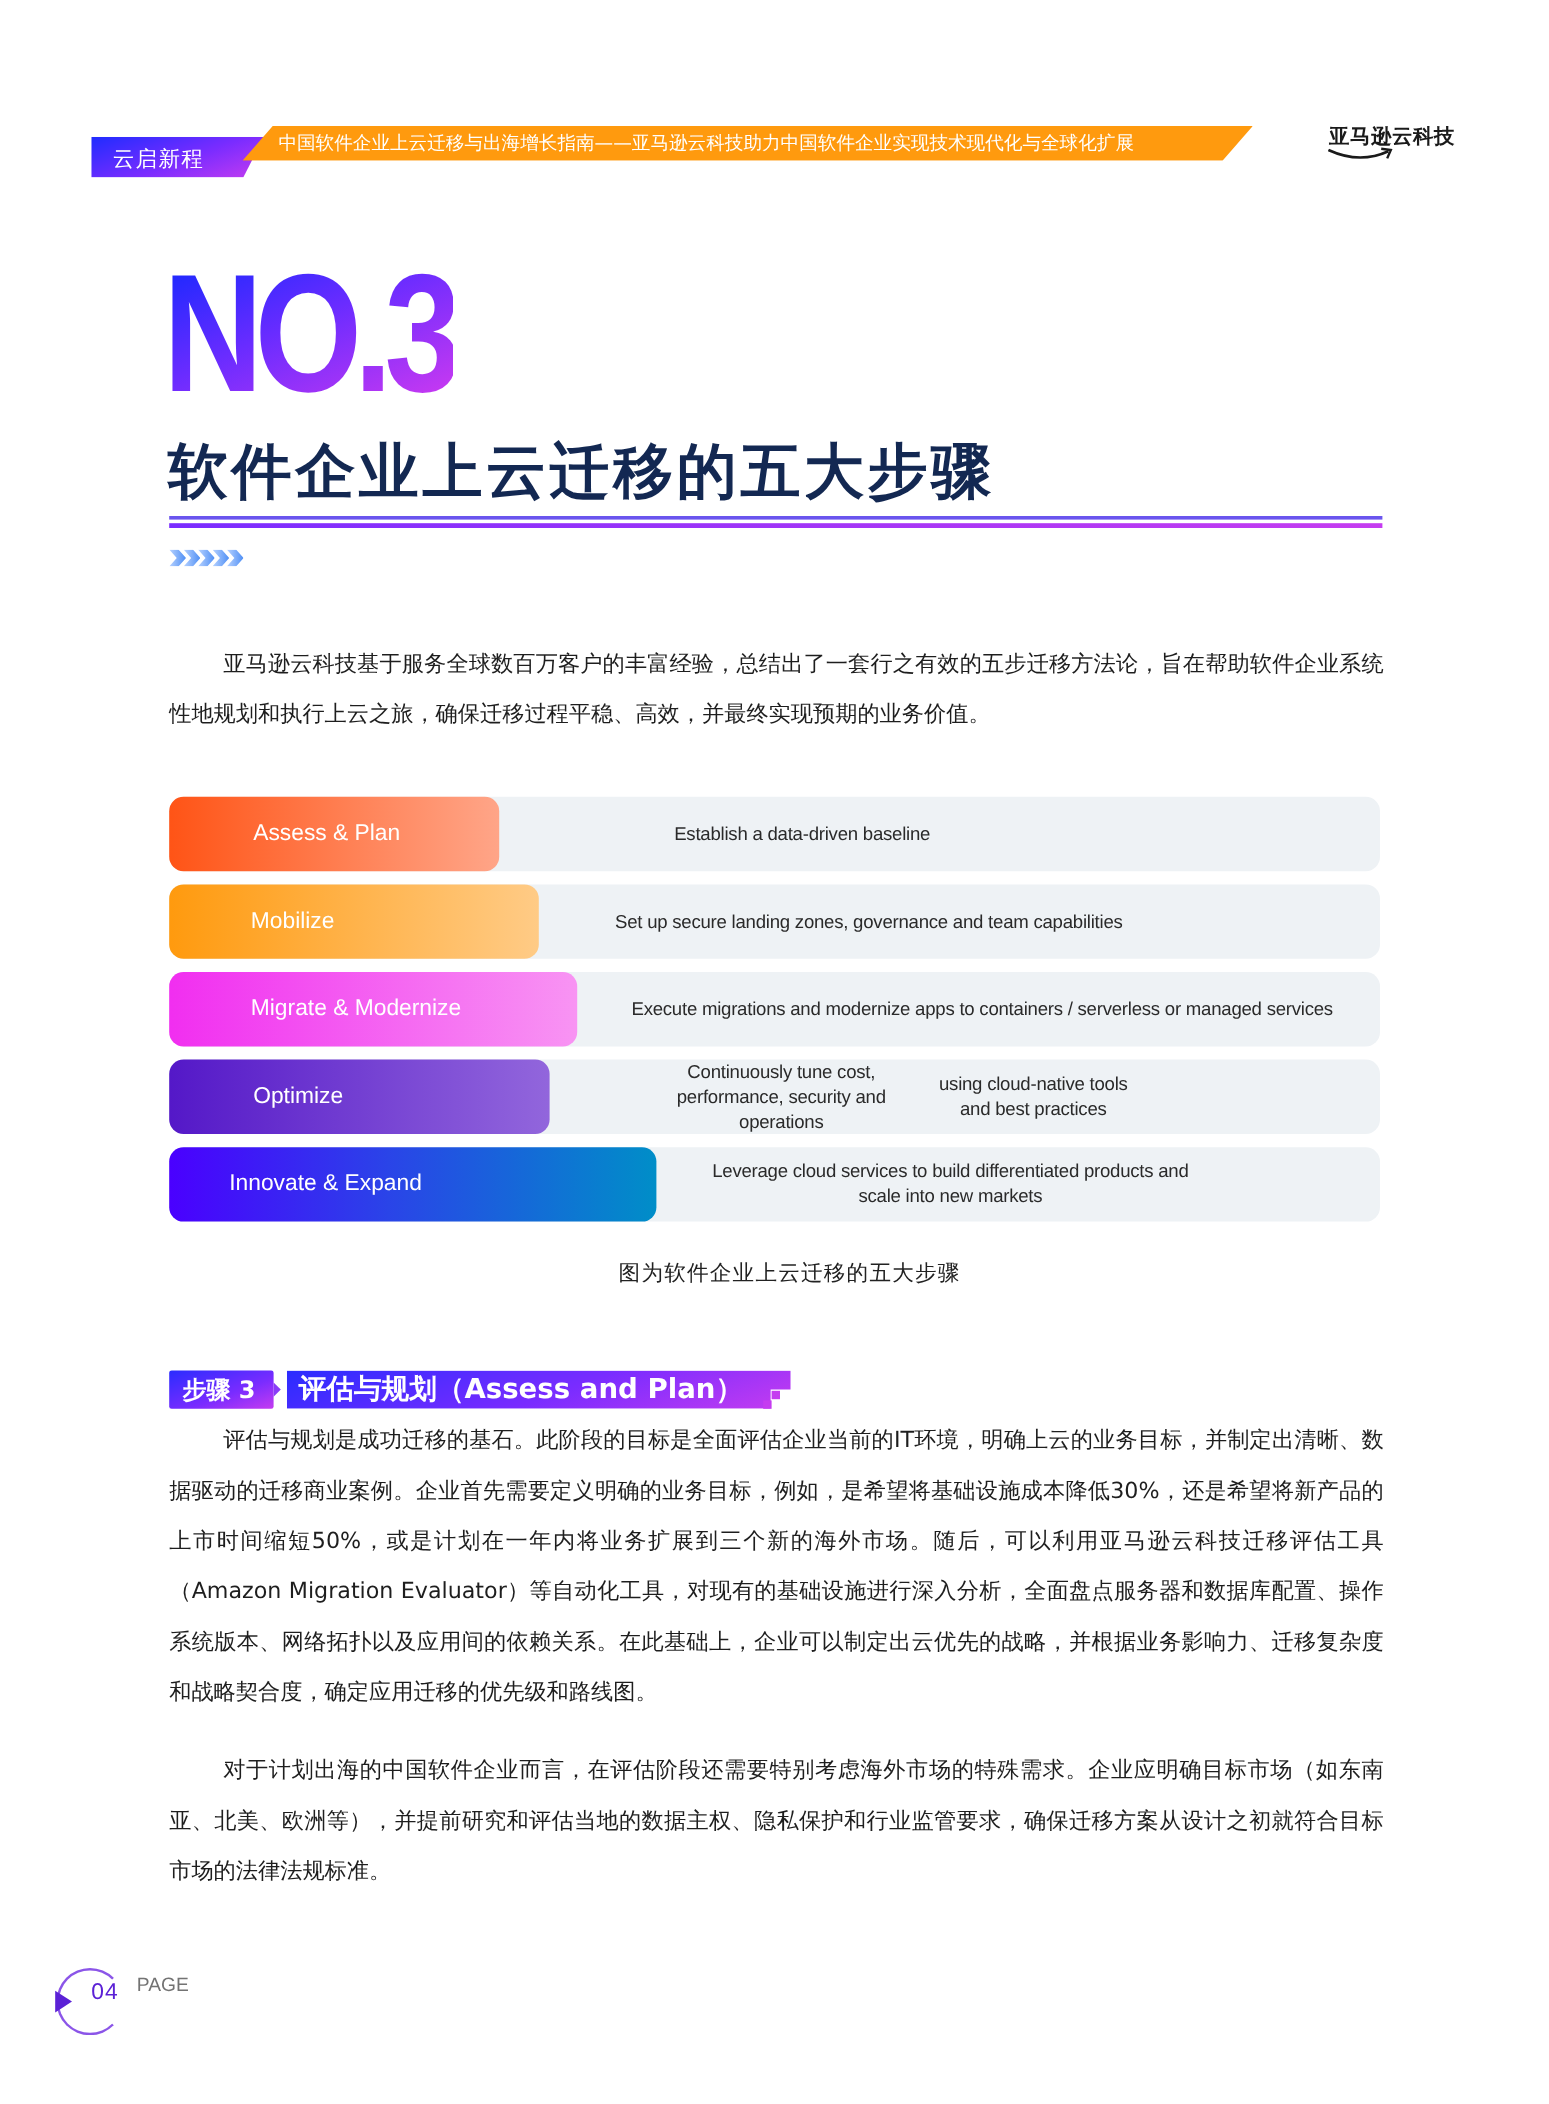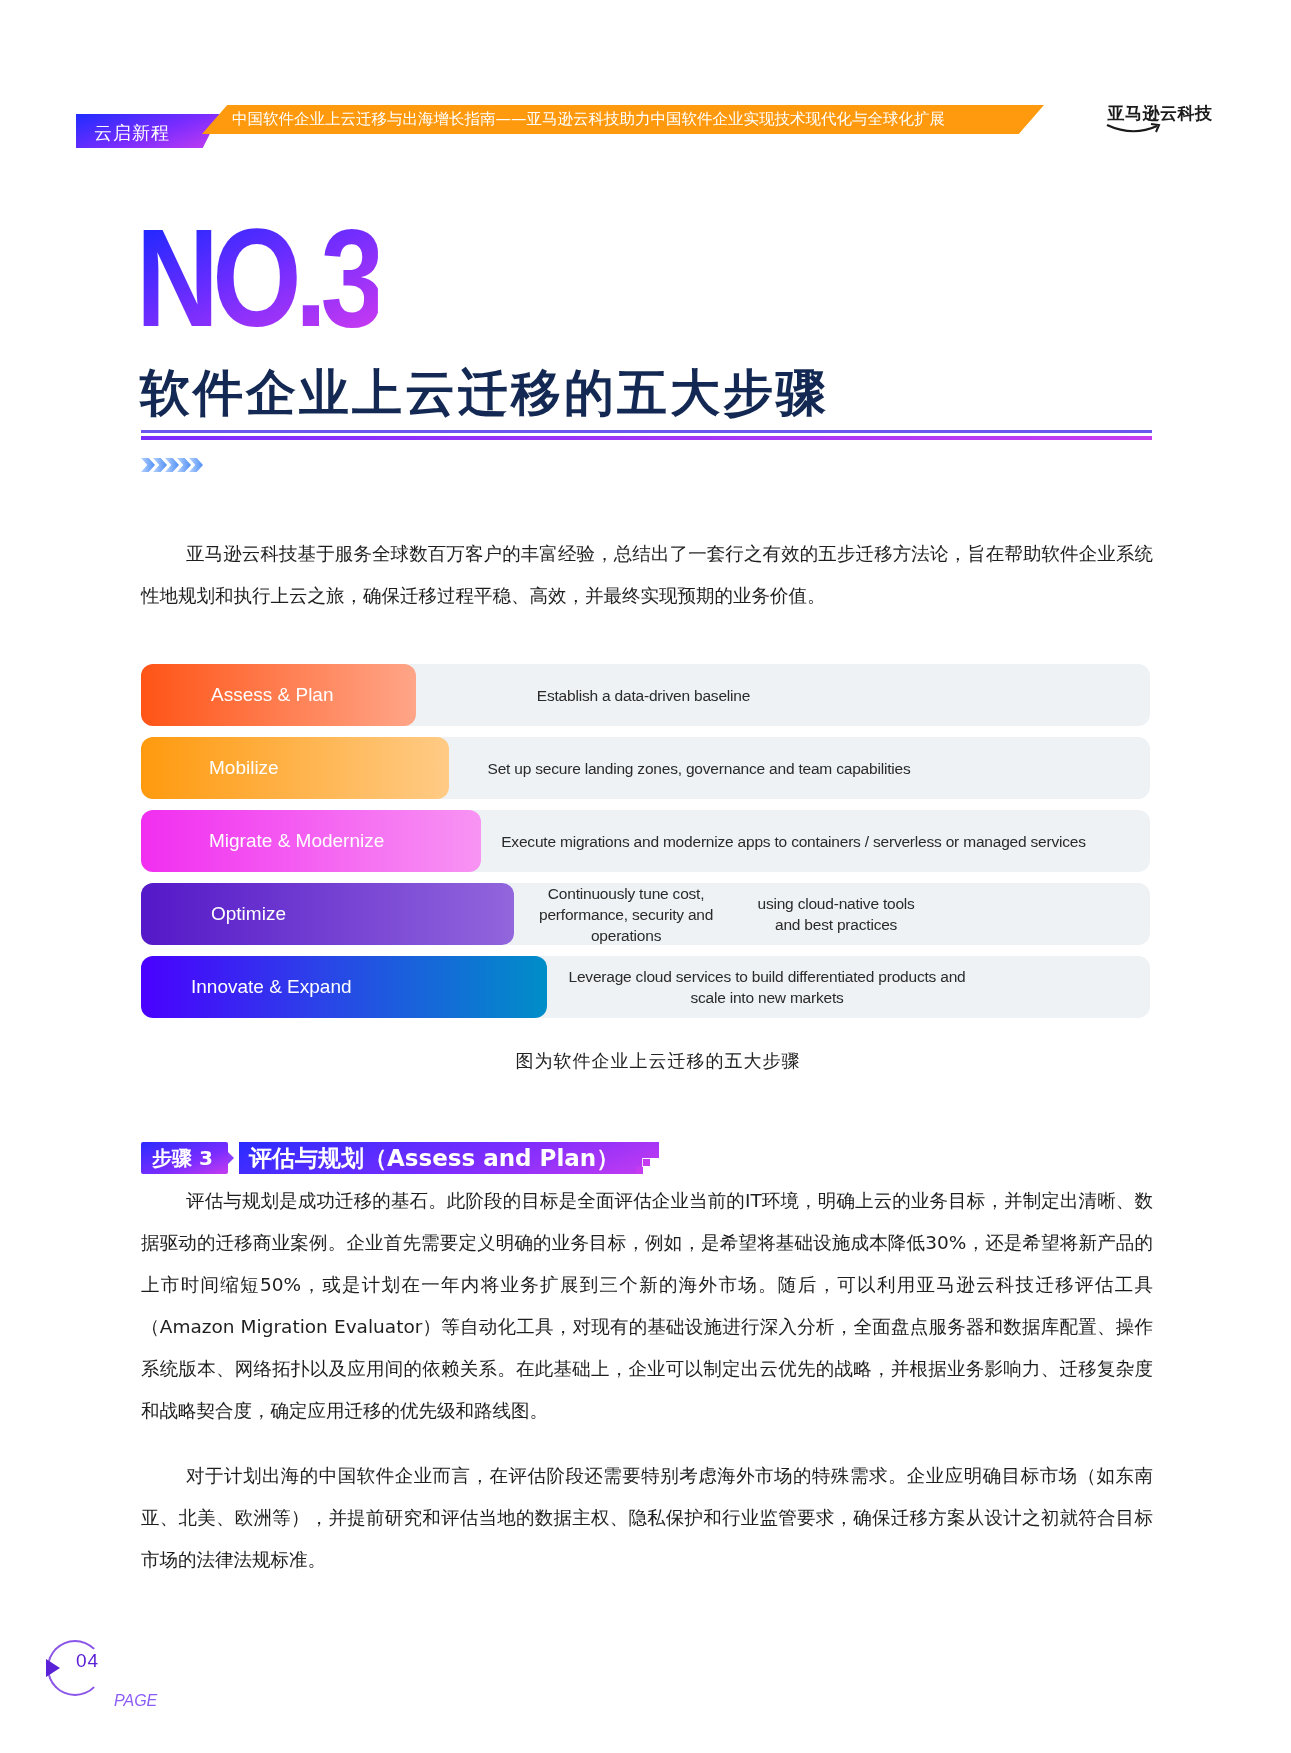--- a/index.html
+++ b/index.html
@@ -64,21 +64,21 @@
     background: #eef2f5; border-radius: 12px;
   }
   .step-pill {
     position: absolute; left: 0; top: 0; height: 62px; border-radius: 12px;
     color: #fff; font-size: 19px; line-height: 62px; padding-left: 70px;
     font-family: "Liberation Sans", sans-serif; white-space: nowrap;
   }
   .step-desc {
     position: absolute; top: 0; bottom: 0; display: flex; align-items: center; justify-content: center;
     font-family: "Liberation Sans", sans-serif; font-size: 15.5px; color: #2a2a2a;
-    text-align: center; line-height: 21px; letter-spacing: -0.2px;
+    text-align: center; line-height: 21px; letter-spacing: -0.2px; margin-left: 25px;
   }
   .step-desc span { display: block; }
 
   .caption {
     position: absolute; left: 0; width: 1291px; top: 1049px; text-align: center;
     font-size: 18px; color: #222; letter-spacing: 1px; padding-left: 25px;
   }
 
   
   .step-label {
@@ -106,22 +106,22 @@
   }
   .pg-tri {
     position: absolute; left: 46px; top: 1659px; width: 0; height: 0;
     border-top: 9px solid transparent; border-bottom: 9px solid transparent; border-left: 14px solid #5b21d6;
   }
   .pg-num {
     position: absolute; left: 76px; top: 1650px; font-family: "Liberation Sans", sans-serif;
     font-size: 19px; color: #5b21d6; letter-spacing: 1px; text-align: right;
   }
   .pg-word {
-    position: absolute; left: 114px; top: 1692px; font-family: "Liberation Sans", sans-serif;
-    font-size: 16px; color: #8b5cf6; font-style: italic;
+    position: absolute; left: 114px; top: 1646px; font-family: "Liberation Sans", sans-serif;
+    font-size: 16px; color: #737373;
   }
 </style>
 </head>
 <body>
 
 <div class="hdr-tag">云启新程</div>
 <div class="hdr-bar">中国软件企业上云迁移与出海增长指南——亚马逊云科技助力中国软件企业实现技术现代化与全球化扩展</div>
 <div class="brand">
   <div class="brand-text">亚马逊云科技</div>
   <svg class="brand-smile" width="60" height="14" viewBox="0 0 60 14">
@@ -161,21 +161,21 @@
   </div>
   <div class="step-row">
     <div class="step-bg"></div>
     <div class="step-pill" style="width:340px;background:linear-gradient(90deg,#f12ef0,#f894f3);padding-left:68px">Migrate &amp; Modernize</div>
     <div class="step-desc" style="left:340px;width:625px">
       <span>Execute migrations and  modernize apps to containers / serverless or managed services</span>
     </div>
   </div>
   <div class="step-row">
     <div class="step-bg"></div>
-    <div class="step-pill" style="width:373px;background:linear-gradient(90deg,#5418c8,#9266dc);padding-left:70px">Optimize</div>
+    <div class="step-pill" style="width:317px;background:linear-gradient(90deg,#5418c8,#9266dc);padding-left:70px">Optimize</div>
     <div class="step-desc" style="left:361px;width:420px;flex-direction:row">
       <span>Continuously tune cost, performance, security and operations</span>
       <span>using cloud-native tools and best practices</span>
     </div>
   </div>
   <div class="step-row">
     <div class="step-bg"></div>
     <div class="step-pill" style="width:406px;background:linear-gradient(90deg,#4a00ff 0%,#2a44e8 45%,#008ec8 100%);padding-left:50px">Innovate &amp; Expand</div>
     <div class="step-desc" style="left:406px;width:440px;flex-direction:column">
       <span>Leverage cloud services to build differentiated  products and</span>

